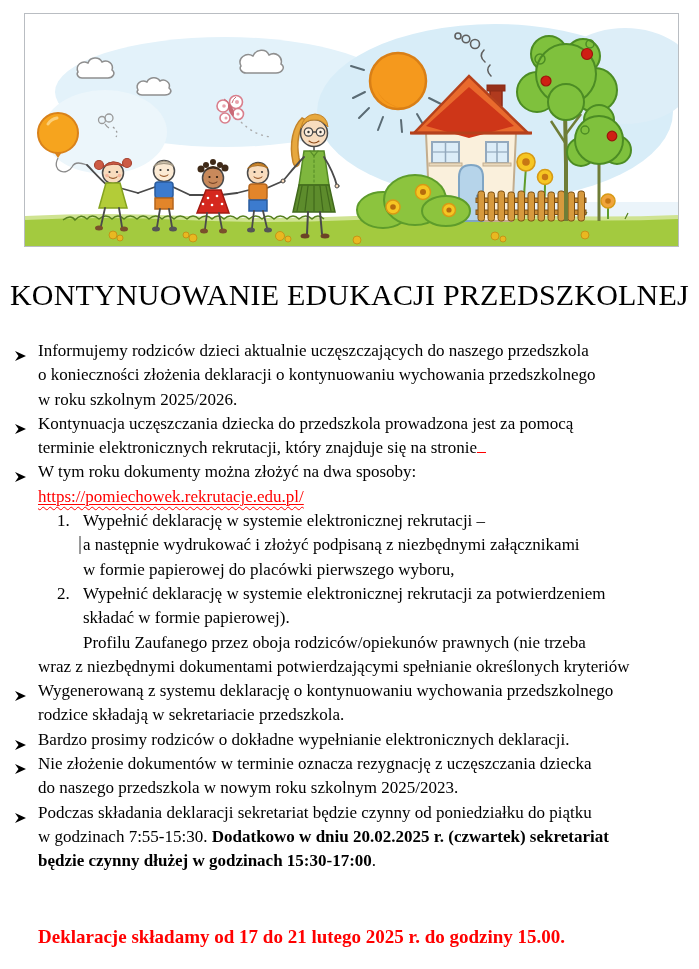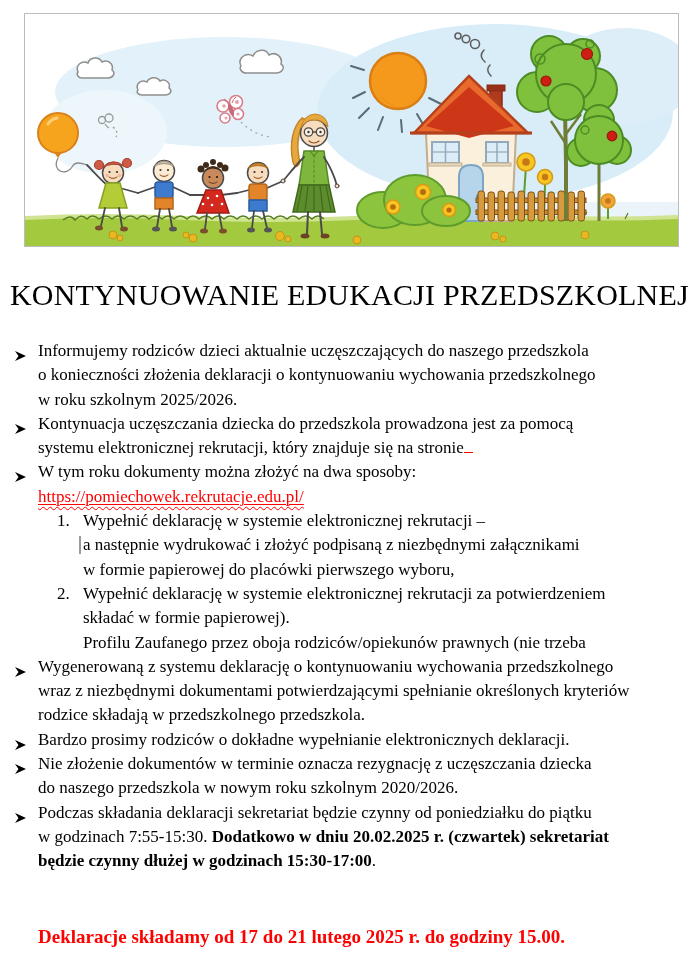--- a/index.html
+++ b/index.html
@@ -346,21 +346,21 @@
     </div>
     <div class="line"><span>o konieczności złożenia deklaracji o kontynuowaniu wychowania przedszkolnego</span></div>
     <div class="line"><span>w roku szkolnym 2025/2026.</span></div>
 
     <div class="line">
       <span class="marker"><svg width="14" height="12" viewBox="0 0 14 12">
             <path d="M1,1 L12,6 L1,11 L4.5,6 Z" fill="#000"></path>
           </svg></span>
       <span>Kontynuacja uczęszczania dziecka do przedszkola prowadzona jest za pomocą</span>
     </div>
-    <div class="line"><span>systemu elektronicznej rekrutacji, który znajduje się na stronie</span><span class="link-tail"></span></div>
+    <div class="line"><span>terminie elektronicznych rekrutacji, który znajduje się na stronie</span><span class="link-tail"></span></div>
     <div class="line">
       <span class="marker"><svg width="14" height="12" viewBox="0 0 14 12">
             <path d="M1,1 L12,6 L1,11 L4.5,6 Z" fill="#000"></path>
           </svg></span>
       <span>W tym roku dokumenty można złożyć na dwa sposoby:</span>
     </div>
 
     <div class="line">
       <a class="doc-link"><span class="link-text">https://pomiechowek.rekrutacje.edu.pl/</span></a>
     </div>
@@ -375,43 +375,43 @@
     </div>
     <div class="line num-line"><span>w formie papierowej do placówki pierwszego wyboru,</span></div>
 
     <div class="line num-line">
       <span class="num">2.</span>
       <span>Wypełnić deklarację w systemie elektronicznej rekrutacji za potwierdzeniem</span>
     </div>
     <div class="line num-line"><span>składać w formie papierowej).</span></div>
     <div class="line num-line"><span>Profilu Zaufanego przez oboja rodziców/opiekunów prawnych (nie trzeba</span></div>
 
+    <div class="line"><span>wraz z niezbędnymi dokumentami potwierdzającymi spełnianie określonych kryteriów</span></div>
     <div class="line">
       <span class="marker"><svg width="14" height="12" viewBox="0 0 14 12">
             <path d="M1,1 L12,6 L1,11 L4.5,6 Z" fill="#000"></path>
           </svg></span>
       <span>Wygenerowaną z systemu deklarację o kontynuowaniu wychowania przedszkolnego</span>
     </div>
-    <div class="line"><span>wraz z niezbędnymi dokumentami potwierdzającymi spełnianie określonych kryteriów</span></div>
-    <div class="line"><span>rodzice składają w przedszkolnego przedszkola.</span></div>
+    <div class="line"><span>rodzice składają w sekretariacie przedszkola.</span></div>
 
     <div class="line">
       <span class="marker"><svg width="14" height="12" viewBox="0 0 14 12">
             <path d="M1,1 L12,6 L1,11 L4.5,6 Z" fill="#000"></path>
           </svg></span>
       <span>Bardzo prosimy rodziców o dokładne wypełnianie elektronicznych deklaracji.</span>
     </div>
 
     <div class="line">
       <span class="marker"><svg width="14" height="12" viewBox="0 0 14 12">
             <path d="M1,1 L12,6 L1,11 L4.5,6 Z" fill="#000"></path>
           </svg></span>
       <span>Nie złożenie dokumentów w terminie oznacza rezygnację z uczęszczania dziecka</span>
     </div>
-    <div class="line"><span>do naszego przedszkola w nowym roku szkolnym 2020/2026.</span></div>
+    <div class="line"><span>do naszego przedszkola w nowym roku szkolnym 2025/2023.</span></div>
 
     <div class="line">
       <span class="marker"><svg width="14" height="12" viewBox="0 0 14 12">
             <path d="M1,1 L12,6 L1,11 L4.5,6 Z" fill="#000"></path>
           </svg></span>
       <span>Podczas składania deklaracji sekretariat będzie czynny od poniedziałku do piątku</span>
     </div>
     <div class="line">
       <span>w godzinach 7:55-15:30. </span><span class="bold">Dodatkowo w dniu 20.02.2025 r. (czwartek) sekretariat</span>
     </div>

